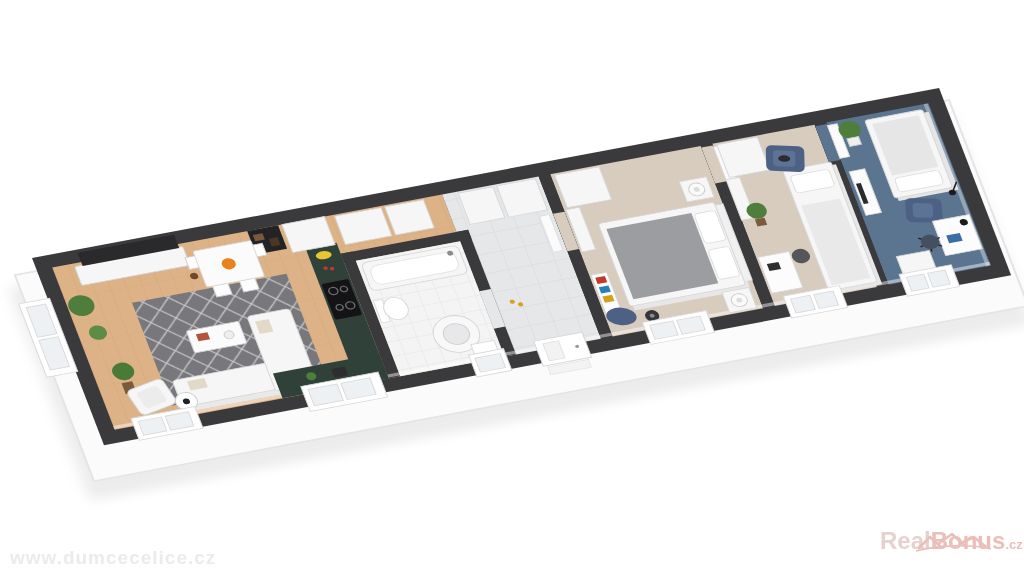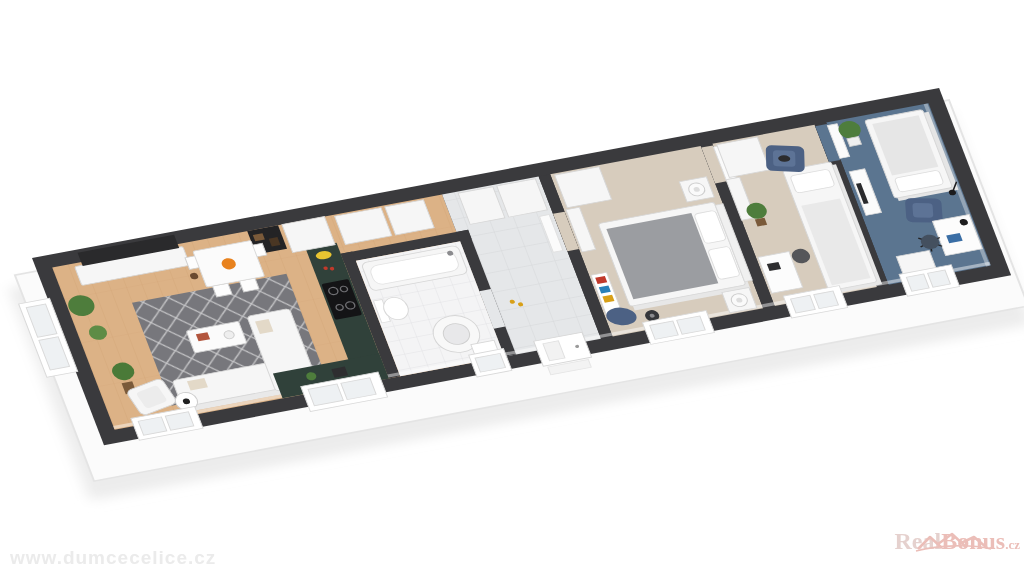--- a/index.html
+++ b/index.html
@@ -3,21 +3,21 @@
 <meta charset="utf-8">
 <style>
   html,body{margin:0;padding:0;background:#fff;}
   .stage{position:relative;width:1024px;height:576px;overflow:hidden;background:var(--background,#fff);
          font-family:"Liberation Sans", sans-serif;}
   .stage svg{position:absolute;left:0;top:0;}
   .wm-site{position:absolute;left:10px;top:547px;font-size:19px;letter-spacing:1px;
            color:var(--watermark-gray,#ebebeb);font-weight:bold;user-select:none;}
   .wm-brand{position:absolute;right:4px;top:532px;width:140px;opacity:.5;user-select:none;}
   .wm-brand .roofs{display:block;margin:0 auto 0 34px;}
-  .wm-brand .line{white-space:nowrap;font-weight:bold;font-size:24px;line-height:18px;text-align:right;font-family:Liberation Serif, serif;}
+  .wm-brand .line{white-space:nowrap;font-weight:bold;font-size:24px;line-height:18px;text-align:right;}
   .wm-brand .real{color:var(--brand-red-light,#c9a59f);}
   .wm-brand .bonus{color:var(--brand-red,#d97f74);}
   .wm-brand .tld{color:var(--brand-red,#d97f74);font-size:13px;}
 </style>
 </head>
 <body>
 
 <div class="stage">
 <svg width="1024" height="576" viewBox="0 0 1024 576">
   <defs>

